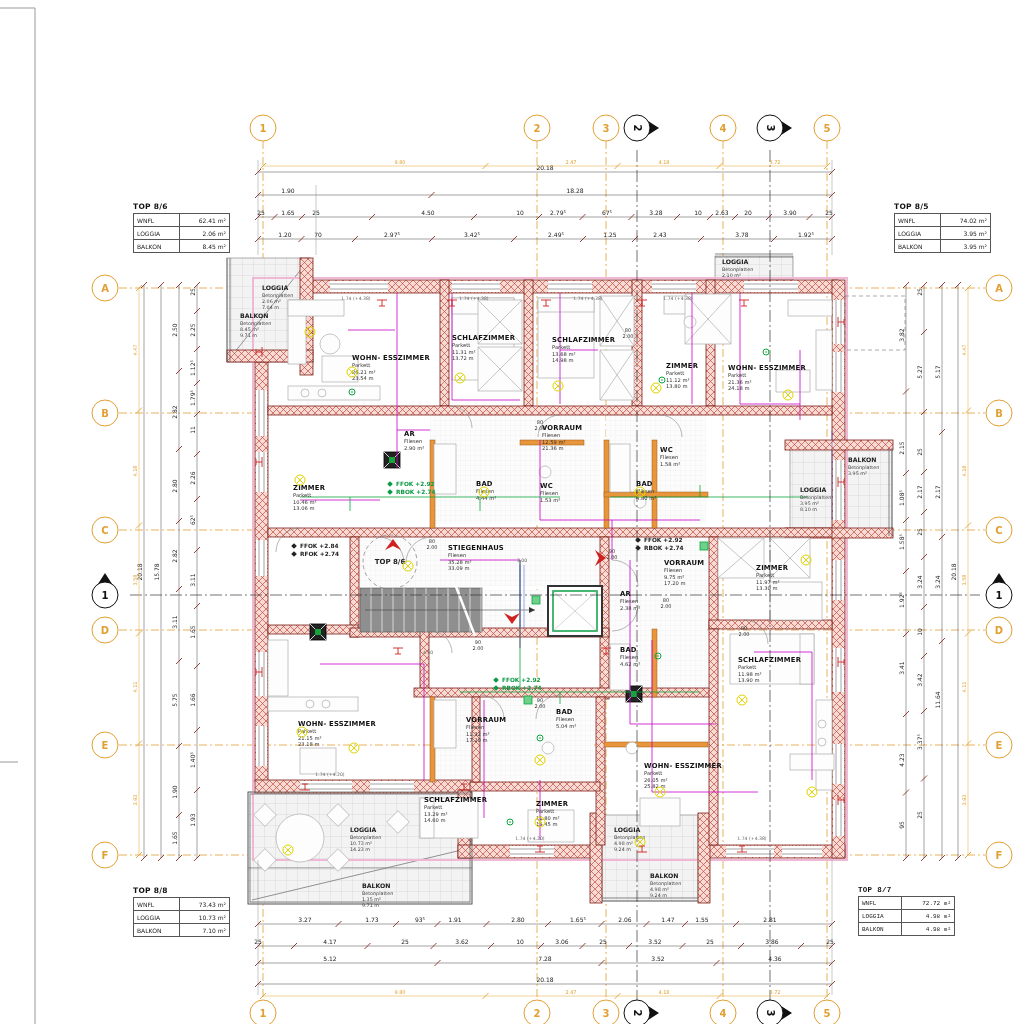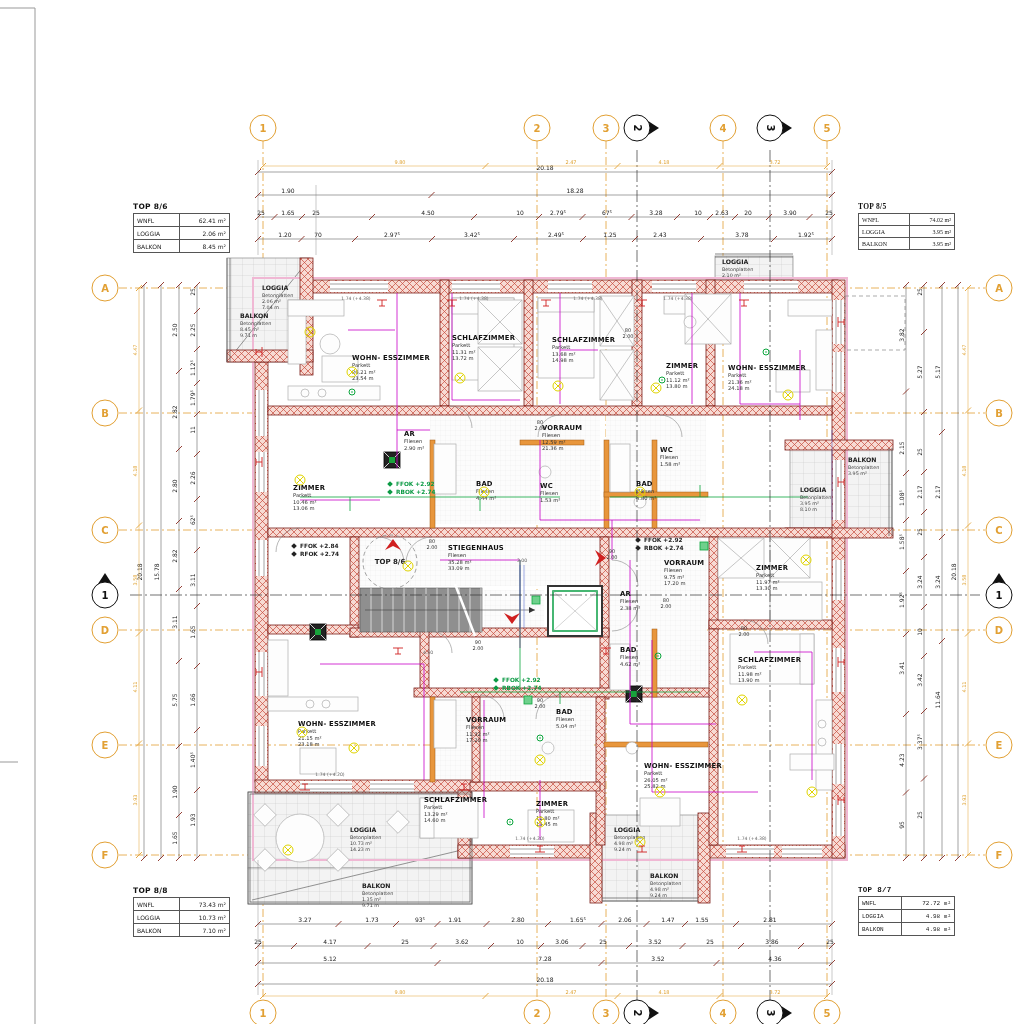--- a/index.html
+++ b/index.html
@@ -17,21 +17,21 @@
   .tag{font-size:5px;fill:#333;}
   .wtag{font-size:4.6px;fill:#666;}
   .bub{font-size:10px;font-weight:600;fill:#E2A033;text-anchor:middle;}
   .secnum{font-size:10px;font-weight:700;fill:#111;text-anchor:middle;}
   .entry{font-size:7px;font-weight:600;fill:#222;text-anchor:middle;}
   .area-table{position:absolute;width:97px;color:#111;}
   .area-table .att{font-size:7.5px;font-weight:700;margin-bottom:2px;letter-spacing:.3px;}
   .area-table table{width:100%;border-collapse:collapse;border:1px solid #333;background:#fff;}
   .area-table td{border:0.5px solid #555;font-size:6px;padding:2.5px 3px;color:#222;}
   .area-table td.v{text-align:right;}
-  .tbl-tl{left:133px;top:202px;} .tbl-tr{left:858px;top:202px;font-family:Liberation Serif, serif;}
+  .tbl-tl{left:133px;top:202px;} .tbl-tr{left:894px;top:202px;}
   .tbl-bl{left:133px;top:886px;} .tbl-br{left:858px;top:886px;font-family:Liberation Mono, monospace;}
 </style>
 </head>
 <body>
 
 <div id="sheet">
 <svg id="plan" width="1024" height="1024" viewBox="0 0 1024 1024">
   <defs>
     <pattern id="hat" width="7" height="7" patternUnits="userSpaceOnUse">
       <rect width="7" height="7" fill="#F7DAD3"></rect>

